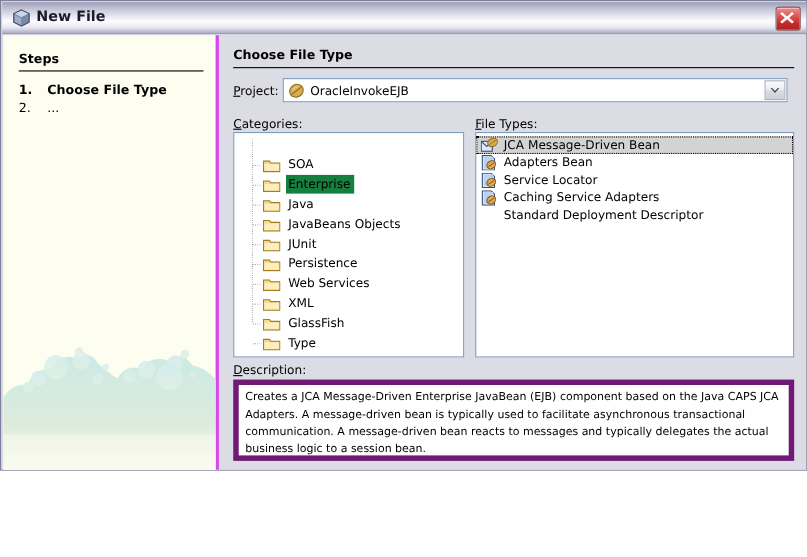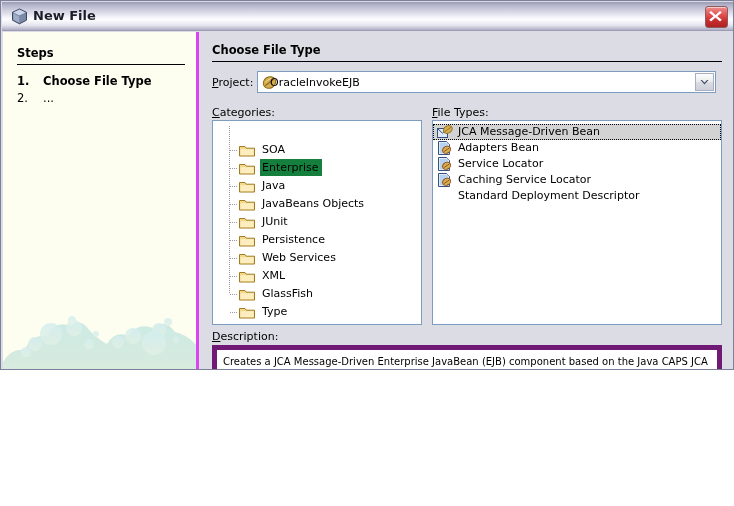--- a/index.html
+++ b/index.html
@@ -11,21 +11,21 @@
     font-family: "DejaVu Sans", "Liberation Sans", sans-serif;
     font-size: 11px;
     color: #000000;
     -webkit-font-smoothing: none;
   }
 
   
   #dialog-window {
     position: relative;
     width: 734px;
-    height: 370px;
+    height: 428px;
     box-sizing: border-box;
     background: #dcdce4;
     border: 1px solid #7b7f9b;
     overflow: hidden;
     padding-left: 21px;
   }
 
   
   #title-bar {
     position: absolute;
@@ -136,21 +136,21 @@
     width: 459px; height: 22px;
     background: #ffffff;
     border: 1px solid #7e9cbd;
     box-sizing: border-box;
   }
   #project-bean-icon {
     position: absolute; left: 4px; top: 3px;
     width: 15px; height: 15px;
   }
   #project-value {
-    position: absolute; left: 12px; top: 4px;
+    position: absolute; left: 24px; top: 4px;
     font-size: 11px; color: #000;
   }
   #project-arrow-btn {
     position: absolute; right: 1px; top: 1px;
     width: 19px; height: 18px;
     background: linear-gradient(to bottom, #fdfdfd 0%, #ececed 48%, #dcdce2 52%, #cfcfd8 100%);
     border: 1px solid #a9aec2;
     box-sizing: border-box;
     cursor: pointer;
   }
@@ -536,21 +536,21 @@
 
         <div class="ft-row">
           <span class="ft-icon">
             <svg width="16" height="14" viewBox="0 0 16 14">
               <path d="M1.5 0.5 L9.5 0.5 L12.5 3.5 L12.5 13.5 L1.5 13.5 Z" fill="#ffffff" stroke="#37507d" stroke-width="1"></path>
               <path d="M2.5 1.5 L11.5 1.5 L11.5 12.5 L2.5 12.5 Z" fill="#b9d3ef"></path>
               <ellipse cx="9.6" cy="8.8" rx="4.2" ry="3.4" transform="rotate(-30 9.6 8.8)" fill="#d8ad4e" stroke="#8a4c22" stroke-width="0.9"></ellipse>
               <path d="M6.9 10.6 Q9.6 8.8 12.3 7" stroke="#8a4c22" stroke-width="0.9" fill="none"></path>
             </svg>
           </span>
-          <span class="ft-label">Caching Service Locator</span>
+          <span class="ft-label">Caching Service Adapters</span>
         </div>
 
         <div class="ft-row">
           <span class="ft-label">Standard Deployment Descriptor</span>
         </div>
 
       </div>
     </div>
 
     <div id="description-label"><span class="underline">D</span>escription:</div>

